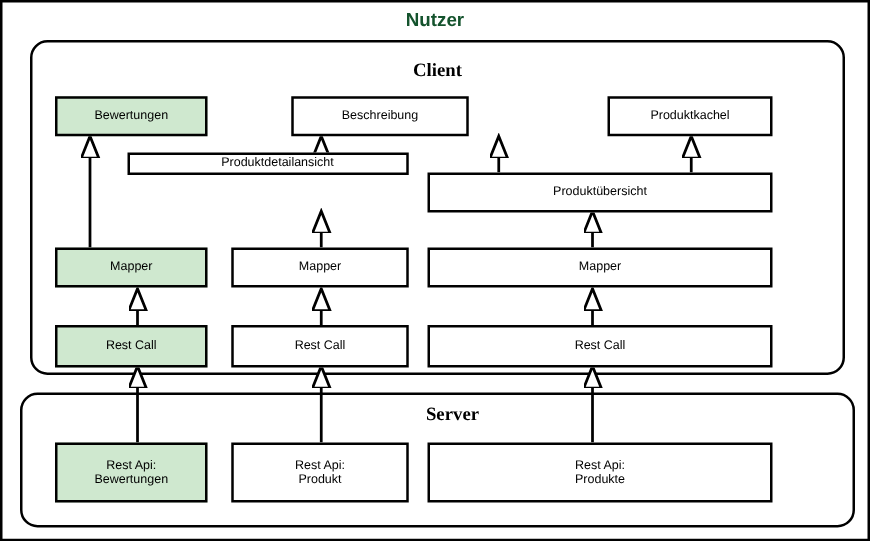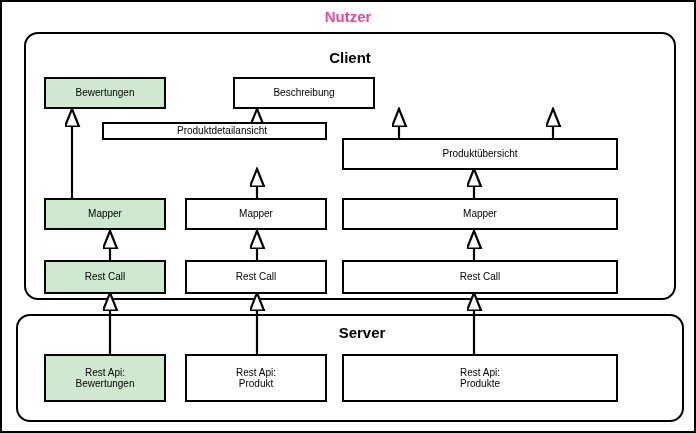--- a/index.html
+++ b/index.html
@@ -44,29 +44,30 @@
     background: #ffffff;
   }
   .container-title {
     position: absolute;
     left: 0;
     right: 0;
     text-align: center;
     font-size: 15px;
     font-weight: bold;
     color: #000000;
+    font-family: Liberation Serif, serif;
   }
   .outer-title {
     position: absolute;
     left: 0;
     right: 0;
     text-align: center;
     font-size: 15px;
     font-weight: bold;
-    color: #ec4899;
+    color: #14532d;
   }
   svg.arrows {
     position: absolute;
     left: 0;
     top: 0;
     width: 696px;
     height: 433px;
     pointer-events: none;
   }
 </style>
@@ -105,20 +106,21 @@
 
       <path d="M255,136 L255,108"></path>
 
       <path d="M397,136 L397,108"></path>
       <path d="M551,136 L551,108"></path>
     </g>
   </svg>
 
   <div class="box green" style="left:42px; top:75px; width:122px; height:32px;">Bewertungen</div>
   <div class="box" style="left:183px; top:75px; width:142px; height:32px;margin-left:48px;">Beschreibung</div>
+  <div class="box" style="left:484px; top:75px; width:132px; height:32px;">Produktkachel</div>
 
   <div class="box" style="left:100px; top:120px; width:225px; height:18px;padding-left:15px;">Produktdetailansicht</div>
   <div class="box" style="left:340px; top:136px; width:276px; height:32px;">Produktübersicht</div>
 
   <div class="box green" style="left:42px; top:196px; width:122px; height:32px;">Mapper</div>
   <div class="box" style="left:183px; top:196px; width:142px; height:32px;">Mapper</div>
   <div class="box" style="left:340px; top:196px; width:276px; height:32px;">Mapper</div>
 
   <div class="box green" style="left:42px; top:258px; width:122px; height:34px;">Rest Call</div>
   <div class="box" style="left:183px; top:258px; width:142px; height:34px;">Rest Call</div>

